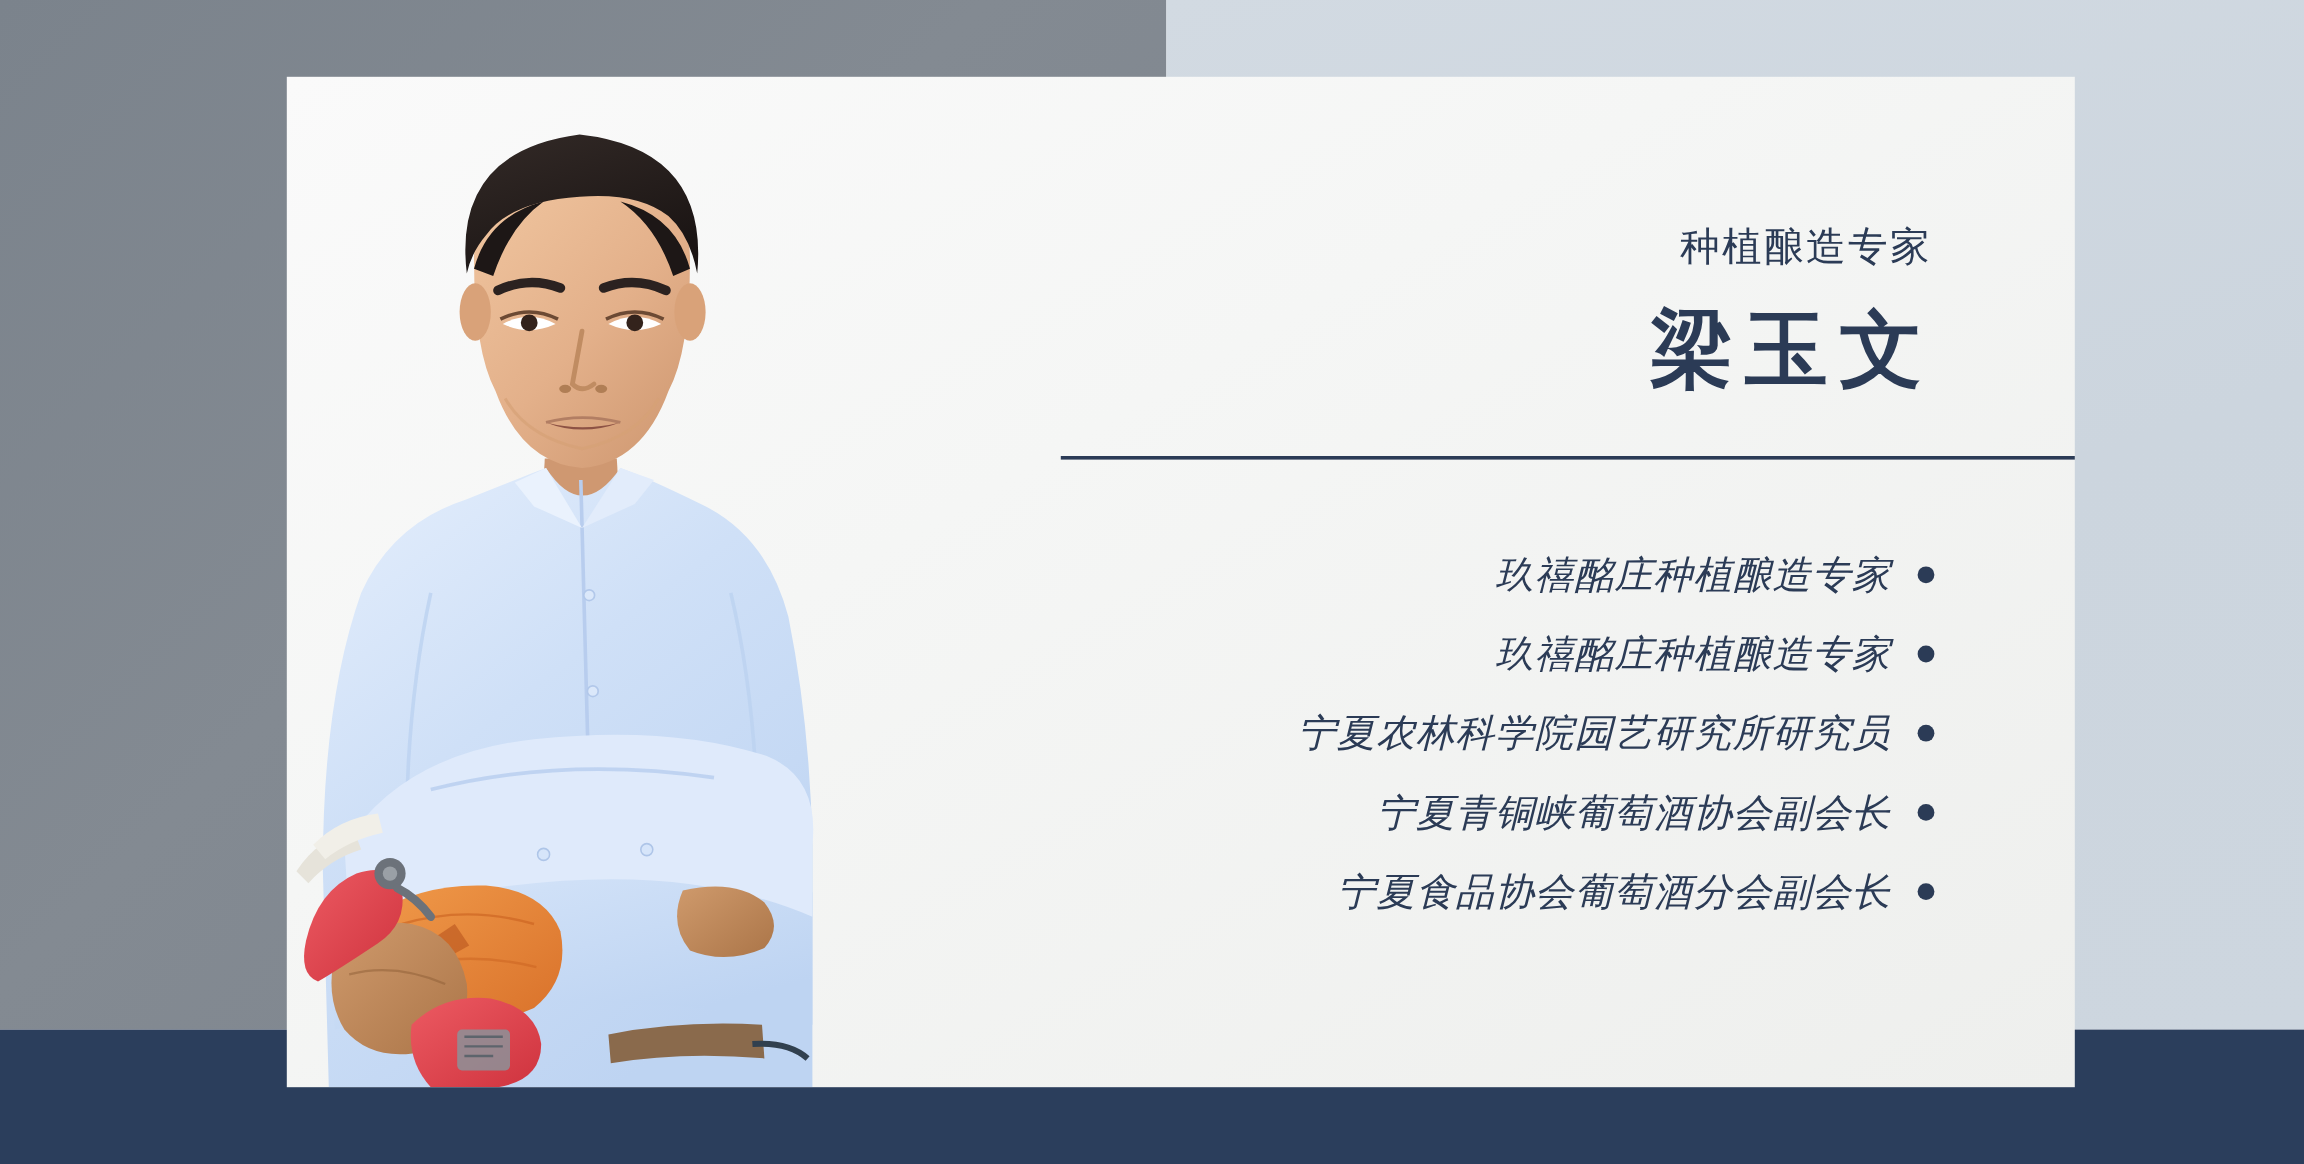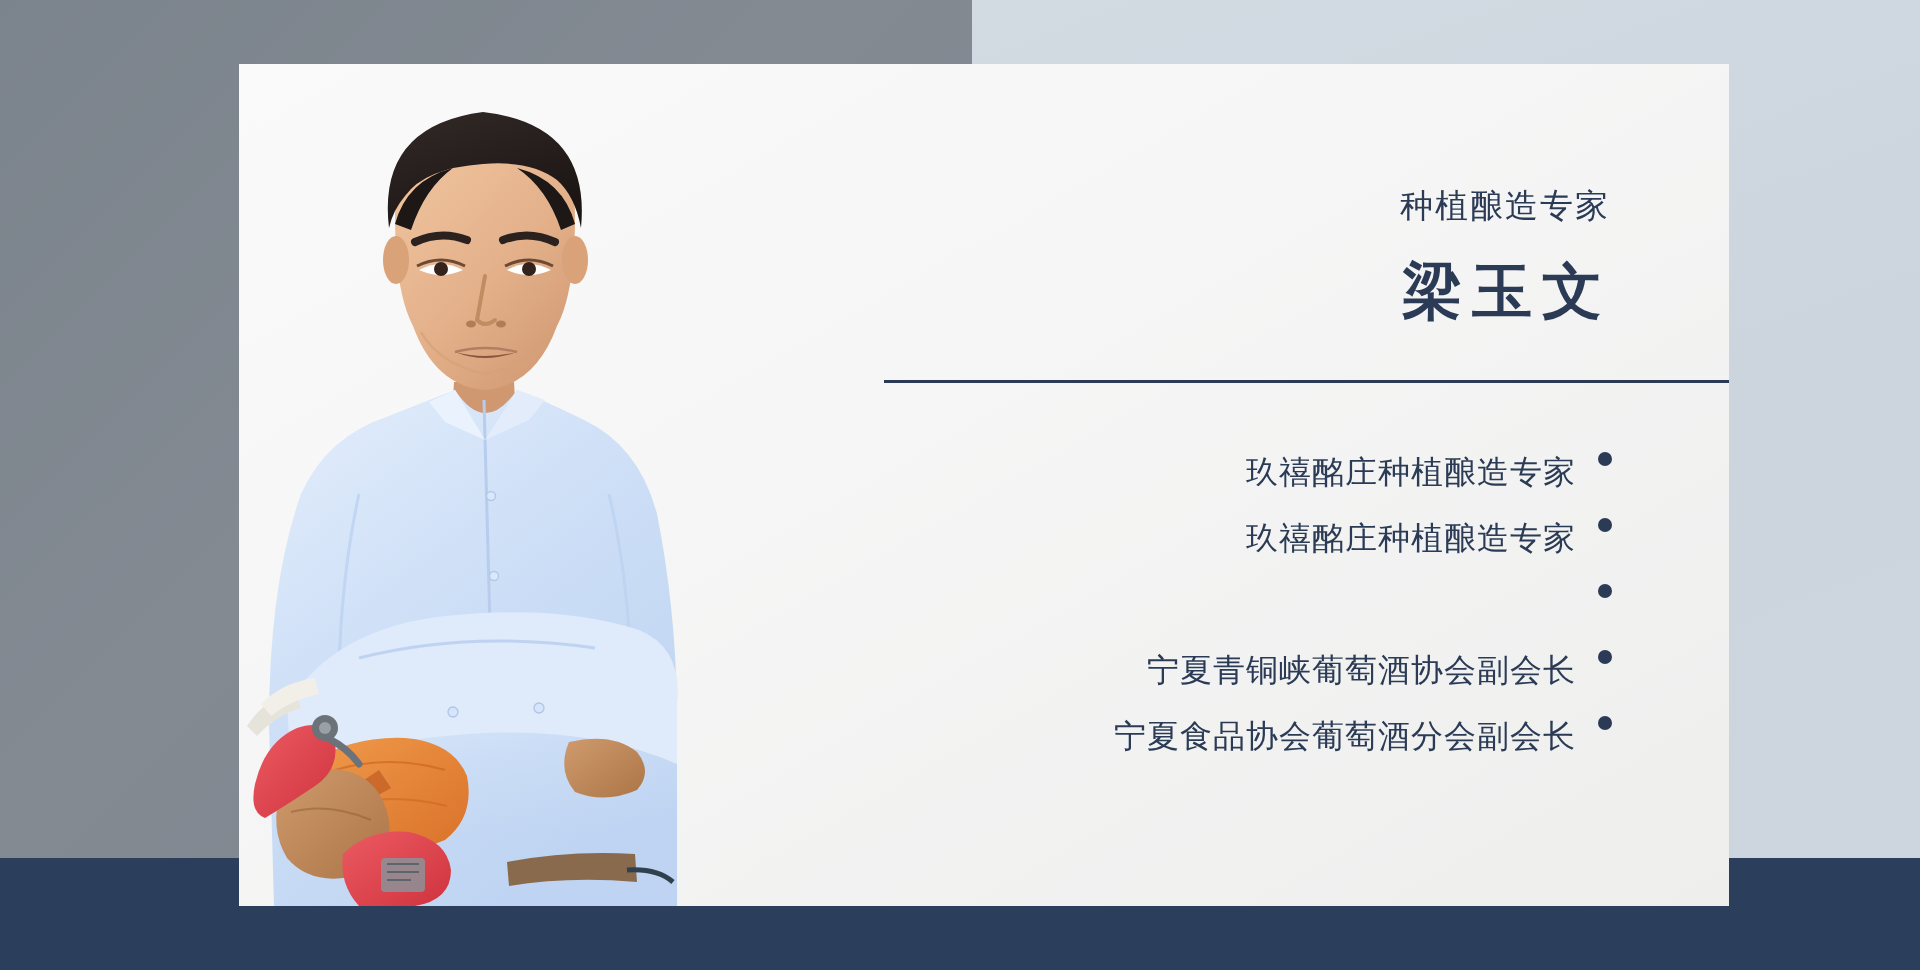--- a/index.html
+++ b/index.html
@@ -88,21 +88,21 @@
     color: #2b3b56;
     white-space: nowrap;
     font-family: "Liberation Sans", "DejaVu Sans", sans-serif;
   }
 
   .name {
     position: absolute;
     right: 70px;
     top: 178px;
     font-family: "Liberation Serif", "DejaVu Serif", serif;
-    font-size: 60px;
+    font-size: 69px;
     line-height: 100px;
     font-weight: 700;
     letter-spacing: 10px;
     color: #2b3b56;
     white-space: nowrap;
   }
 
   
   .rule-wrap {
     position: absolute;
@@ -125,24 +125,25 @@
     position: absolute;
     right: 70px;
     top: 388px;
     width: 760px;
     list-style: none;
     margin: 0;
     padding: 0;
   }
   .cred-item {
     display: flex;
-    align-items: flex-start;
+    align-items: center;
     justify-content: flex-end;
     height: 54px;
     margin-bottom: 12px;
+    font-style: italic;
   }
   .cred-text {
     font-size: 32px;
     line-height: 40px;
     letter-spacing: 1px;
     color: #2b3b56;
     white-space: nowrap;
     font-family: "Liberation Sans", "DejaVu Sans", sans-serif;
   }
   .cred-dot {
@@ -340,20 +341,21 @@
       <ul class="cred-list">
         <li class="cred-item">
           <span class="cred-text">玖禧酩庄种植酿造专家</span>
           <span class="cred-dot"></span>
         </li>
         <li class="cred-item">
           <span class="cred-text">玖禧酩庄种植酿造专家</span>
           <span class="cred-dot"></span>
         </li>
         <li class="cred-item">
+          <span class="cred-text">宁夏农林科学院园艺研究所研究员</span>
           <span class="cred-dot"></span>
         </li>
         <li class="cred-item">
           <span class="cred-text">宁夏青铜峡葡萄酒协会副会长</span>
           <span class="cred-dot"></span>
         </li>
         <li class="cred-item">
           <span class="cred-text">宁夏食品协会葡萄酒分会副会长</span>
           <span class="cred-dot"></span>
         </li>

